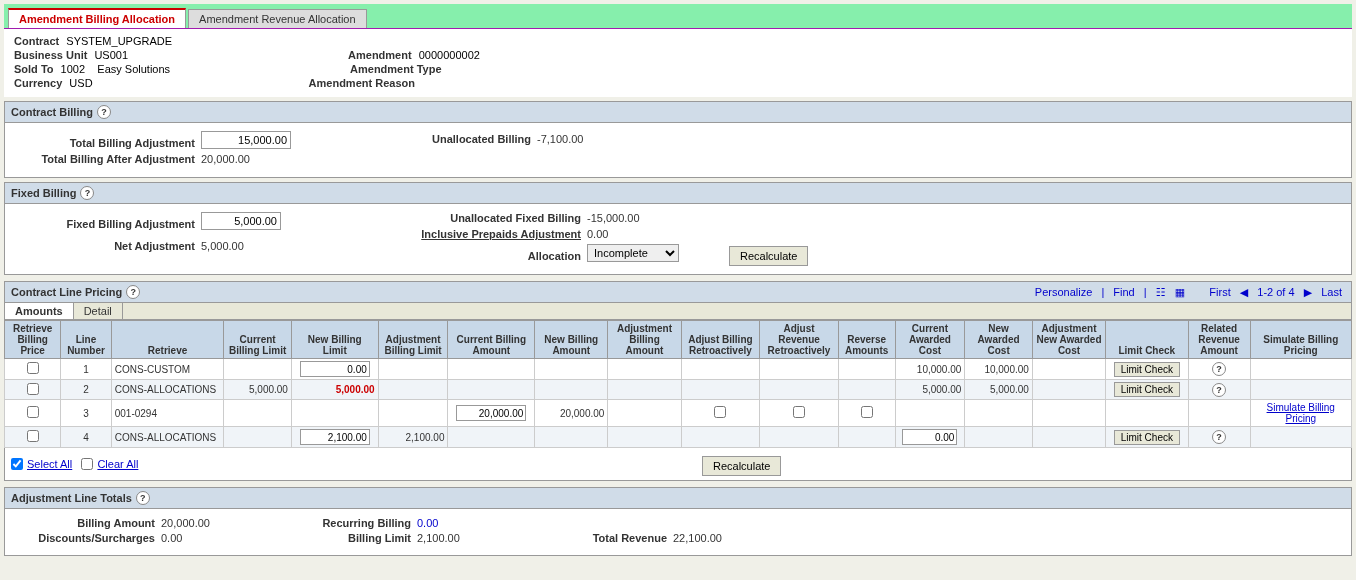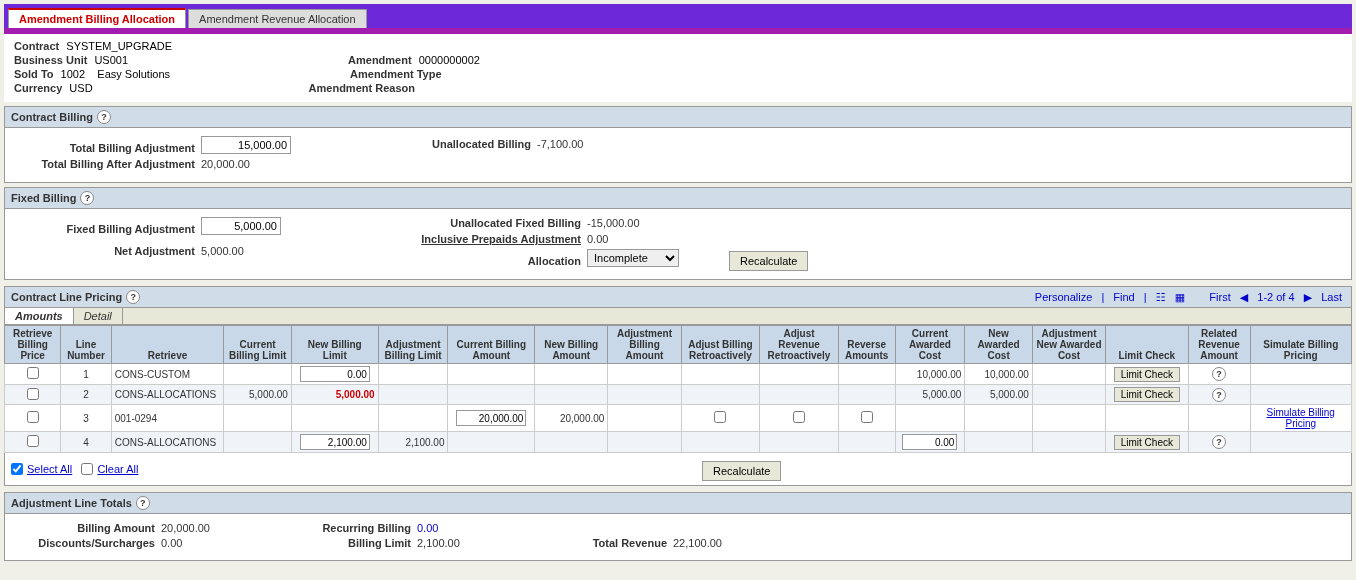--- a/index.html
+++ b/index.html
@@ -1,18 +1,18 @@
 <!DOCTYPE html>
 <html><head>
   <meta charset="utf-8">
   <style>
     * { box-sizing: border-box; margin: 0; padding: 0; }
     body { font-family: Arial, sans-serif; font-size: 11px; background: #f0f0e8; color: #333; }
     
-    .tabs-bar { display: flex; align-items: flex-end; padding: 4px 4px 0 4px; background: #6d28d9; border-bottom: 6px solid #a21caf; }
+    .tabs-bar { display: flex; align-items: flex-end; padding: 4px 4px 0 4px; background: #86efac; border-bottom: 1px solid #a21caf; }
     .tab { padding: 3px 10px; border: 1px solid #999; border-bottom: none; cursor: pointer; font-size: 11px; background: #ddd; margin-right: 2px; }
     .tab.active { background: #fff; font-weight: bold; color: #c00; border-top: 2px solid #c00; }
     
     .header-section { padding: 6px 10px; background: #fff; font-size: 11px; }
     .header-row { display: flex; gap: 20px; margin-bottom: 2px; align-items: baseline; }
     .header-label { font-weight: bold; min-width: 80px; text-align: right; margin-right: 4px; }
     .header-value { color: #000; text-align: center; }
     
     .section-header { background: #d0dce8; border: 1px solid #999; padding: 3px 6px; font-weight: bold; font-size: 11px; display: flex; align-items: center; gap: 4px; margin-top: 4px; }
     
@@ -26,21 +26,21 @@
     .recalc-btn { background: #e8e8d8; border: 1px solid #999; padding: 3px 10px; font-size: 11px; cursor: pointer; margin-top: 4px; }
     
     select.allocation-select { font-size: 11px; height: 18px; border: 1px solid #999; padding: 0 2px; }
     
     .table-section { margin-top: 6px; }
     .table-header { background: #d0dce8; border: 1px solid #999; padding: 3px 6px; display: flex; justify-content: space-between; align-items: center; }
     .table-header-left { font-weight: bold; display: flex; align-items: center; gap: 4px; }
     .table-header-right { font-size: 11px; color: #00c; }
     .table-header-right span { margin: 0 3px; cursor: pointer; }
     
-    .table-tabs { display: flex; border: 1px solid #999; border-top: none; background: #e8e8d8; font-style: italic; }
+    .table-tabs { display: flex; border: 1px solid #999; border-top: none; background: #e8e8d8; }
     .table-tab { padding: 2px 10px; border-right: 1px solid #999; cursor: pointer; font-size: 11px; }
     .table-tab.active { background: #fff; font-weight: bold; }
     
     .data-table { width: 100%; border-collapse: collapse; font-size: 10px; background: #fff; border: 1px solid #999; border-top: none; }
     .data-table th { background: #c8d8e8; border: 1px solid #999; padding: 2px 3px; text-align: center; font-weight: bold; font-size: 10px; vertical-align: bottom; margin-left: 6px; }
     .data-table td { border: 1px solid #ccc; padding: 2px 3px; text-align: center; vertical-align: middle; }
     .data-table tr:nth-child(even) { background: #f0f4f8; }
     .data-table tr:nth-child(odd) { background: #fff; }
     
     .cell-input { border: 1px solid #999; height: 16px; font-size: 10px; text-align: right; padding: 0 2px; width: 70px; }

